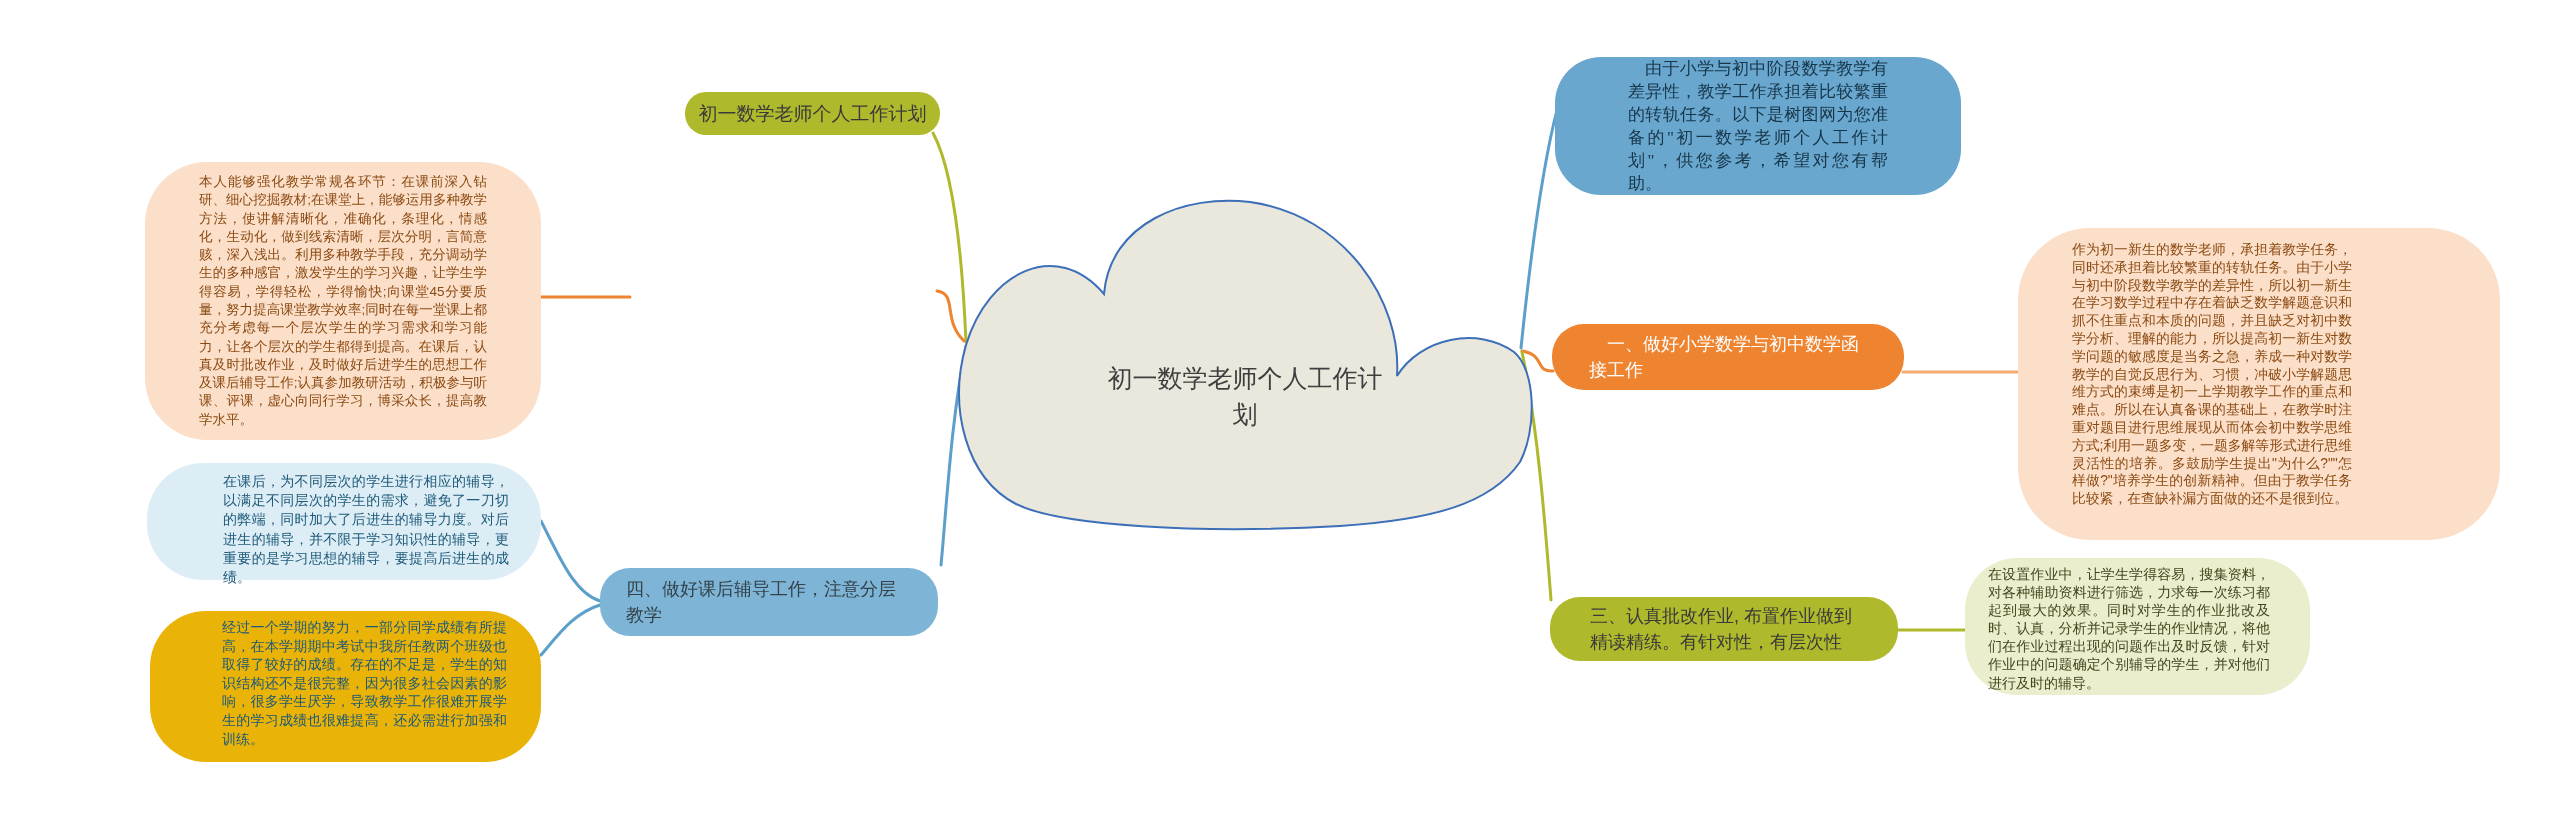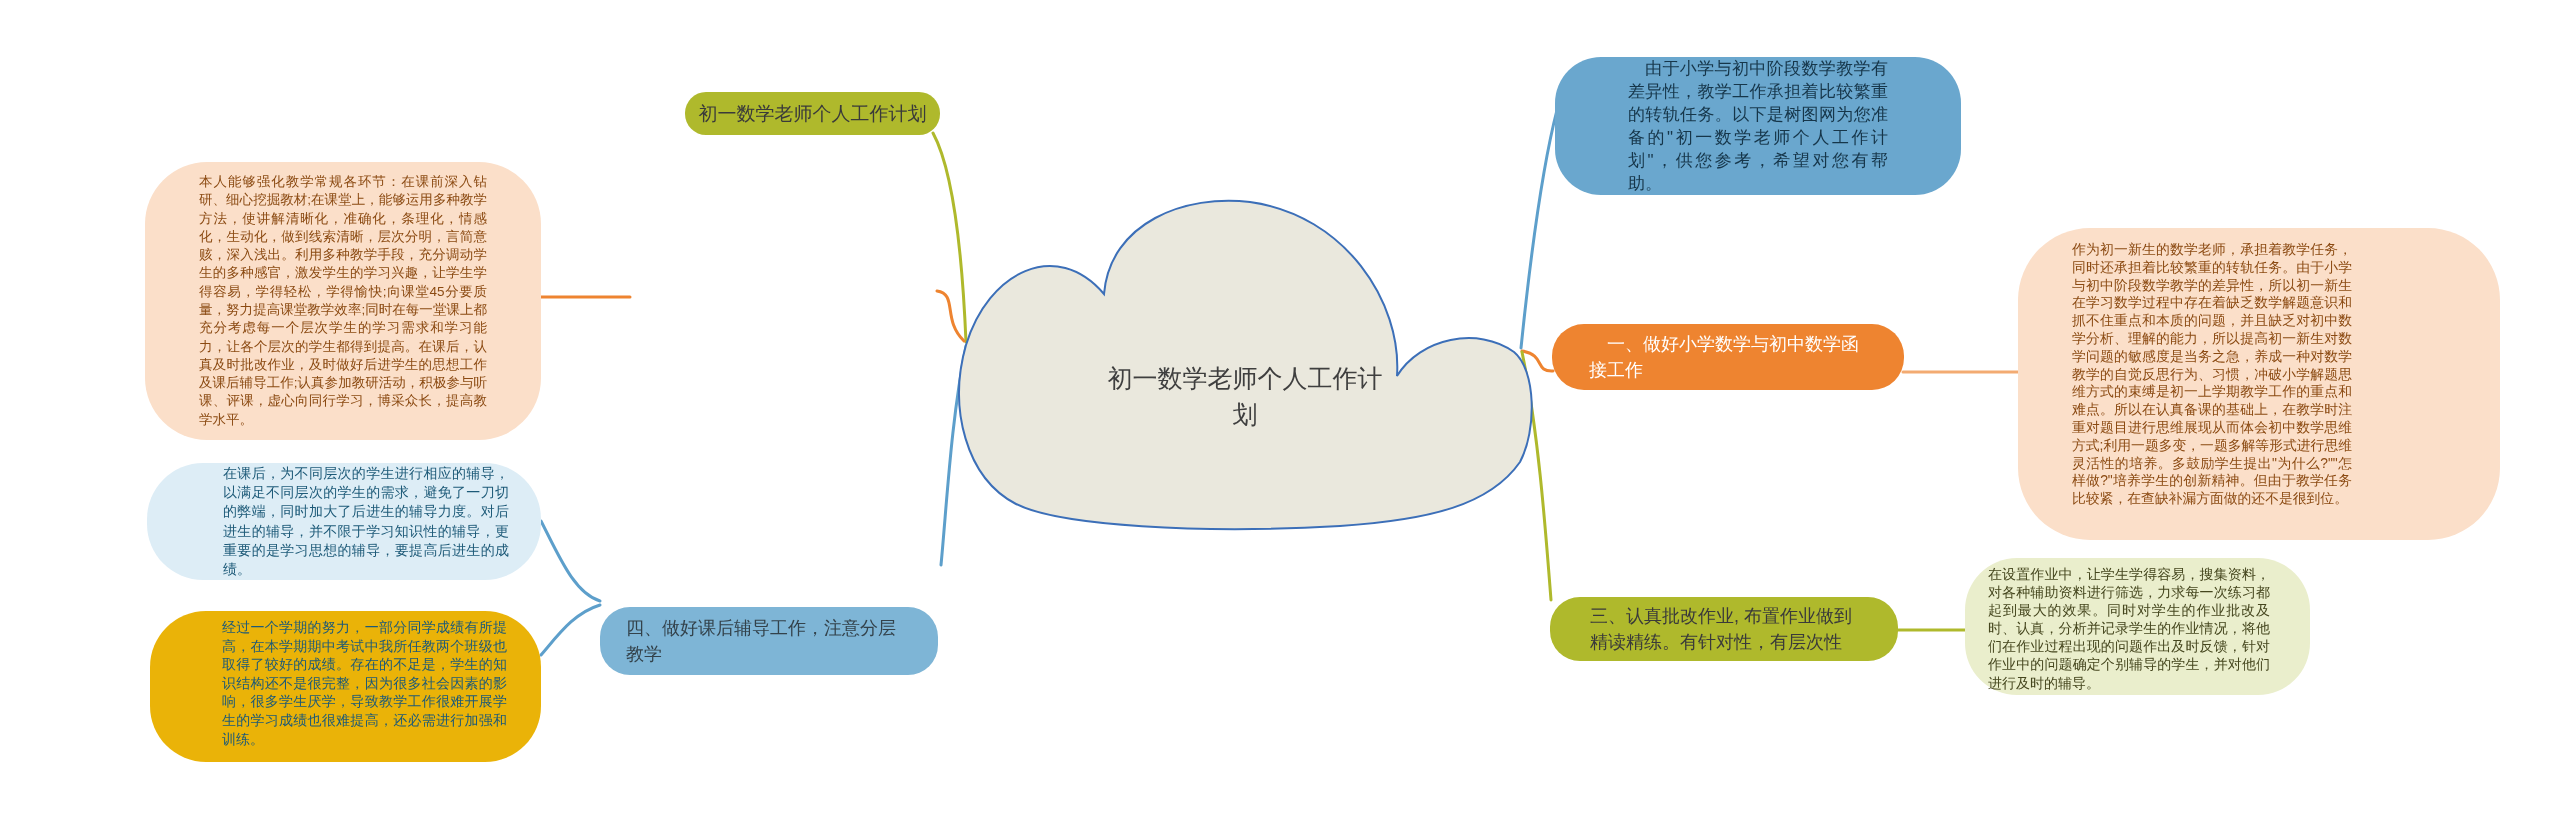--- a/index.html
+++ b/index.html
@@ -13,37 +13,37 @@
   .pill-center{justify-content:center;text-align:center;}
   .ptxt{width:100%;}
   .justify{text-align:justify;}
   
   #title-node{left:685px;top:92px;width:255px;height:43px;border-radius:21px;
     background:#AFB92C;color:#3A3A3A;font-size:19px;}
   
   #branch2{left:629px;top:280px;width:310px;height:39px;border-radius:20px;
     background:#EE8430;color:#ffffff;font-size:18px;}
   #branch4{left:600px;top:568px;width:338px;height:68px;border-radius:30px;
-    background:#7EB5D6;color:#33424B;font-size:18px;line-height:26px;padding:0 36px 0 26px;margin-top:39px;}
+    background:#7EB5D6;color:#33424B;font-size:18px;line-height:26px;padding:0 36px 0 26px;}
   #branch1{left:1552px;top:324px;width:352px;height:66px;border-radius:32px;
     background:#EE8430;color:#ffffff;font-size:18px;line-height:26px;padding:0 37px;}
-  #branch1 .ptxt,#intro-note .ptxt{text-indent:1em;}
+  #branch1 .ptxt,#intro-note .ptxt{text-indent:1em;font-family:Liberation Serif, serif;}
   #branch3{left:1550px;top:597px;width:348px;height:64px;border-radius:30px;
     background:#AFB92C;color:#3A3A3A;font-size:18px;line-height:26px;padding:0 40px;align-items:center;}
   
   #intro-note{left:1555px;top:57px;width:406px;height:138px;border-radius:46px;
     background:#6AA7CE;color:#16364A;font-size:17px;line-height:23px;justify-content:center;}
   #intro-note .ptxt{width:260px;}
   
   #note-b2{left:145px;top:162px;width:396px;height:278px;border-radius:62px;
     background:#FBDFC9;color:#8B4A12;font-size:13.5px;line-height:18.3px;justify-content:center;}
   #note-b2 .ptxt{width:288px;}
   #note-b4a{left:147px;top:463px;width:394px;height:117px;border-radius:56px;
     background:#DDEDF6;color:#1D5A78;font-size:14px;line-height:19.2px;
-    align-items:flex-start;padding:1px 32px 0 76px;}
+    align-items:flex-start;padding:9px 32px 0 76px;}
   #note-b4b{left:150px;top:611px;width:391px;height:151px;border-radius:56px;
     background:#eab308;color:#1D5A78;font-size:14px;line-height:18.6px;
     align-items:flex-start;padding:7px 34px 0 72px;}
   #note-b1{left:2018px;top:228px;width:482px;height:312px;border-radius:72px;
     background:#FBDFC9;color:#8B4A12;font-size:13.8px;line-height:17.8px;
     align-items:flex-start;padding:13px 148px 8px 54px;}
   #note-b3{left:1965px;top:558px;width:345px;height:137px;border-radius:52px;
     background:#EAEECC;color:#45461E;font-size:14px;line-height:18.1px;
     align-items:flex-start;padding:7px 40px 0 23px;}
   

